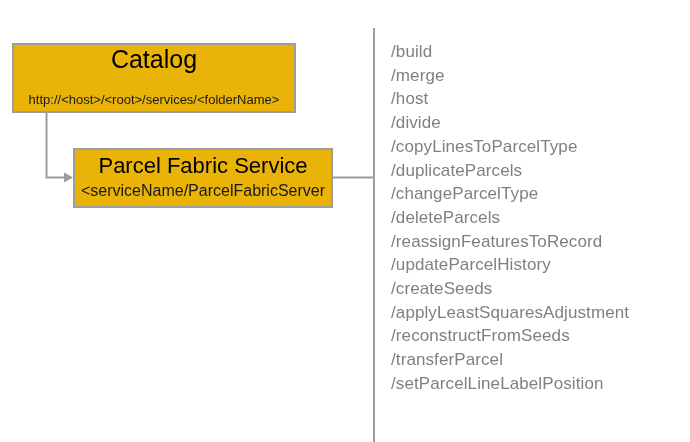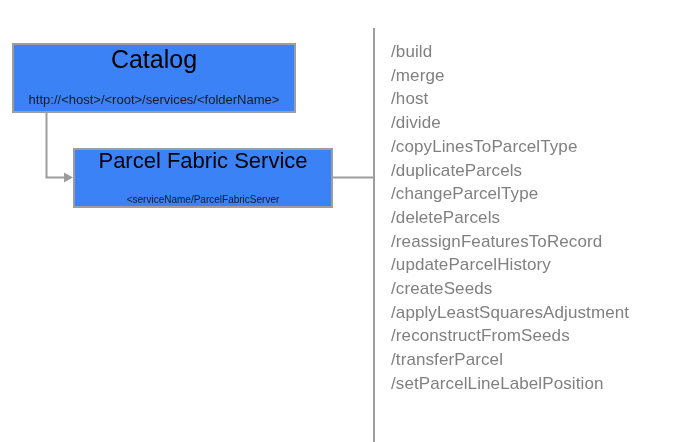--- a/index.html
+++ b/index.html
@@ -31,60 +31,59 @@
     top: 0;
     width: 690px;
     height: 442px;
     pointer-events: none;
   }
 
   
   .node-box {
     position: absolute;
     box-sizing: border-box;
-    background: #3b82f6;
+    background: #eab308;
     border: 2px solid #9d9d9d;
     text-align: center;
     display: flex;
     flex-direction: column;
     align-items: center;
     justify-content: center;
   }
 
   #catalog-node {
     left: 12px;
     top: 43px;
     width: 284px;
     height: 70px;
   }
 
   #service-node {
     left: 73px;
     top: 148px;
     width: 260px;
     height: 60px;
-    justify-content: space-between;
   }
 
   .node-title {
     color: #000000;
     font-weight: 400;
     line-height: 1.05;
   }
   #catalog-node .node-title { font-size: 25px; margin-top: -2px; }
   #service-node .node-title { font-size: 22px; margin-top: -1px; }
 
   .node-subtitle {
     color: #1a1a1a;
     font-size: 13px;
     line-height: 1.2;
     margin-top: 20px;
     white-space: nowrap;
   }
-  #service-node .node-subtitle { font-size: 10px; margin-top: 4px; }
+  #service-node .node-subtitle { font-size: 16px; margin-top: 4px; }
 
   
   #operations-list {
     position: absolute;
     left: 379px;
     top: 28px;
     width: 300px;
     list-style: none;
     margin: 12px;
     padding: 0;

